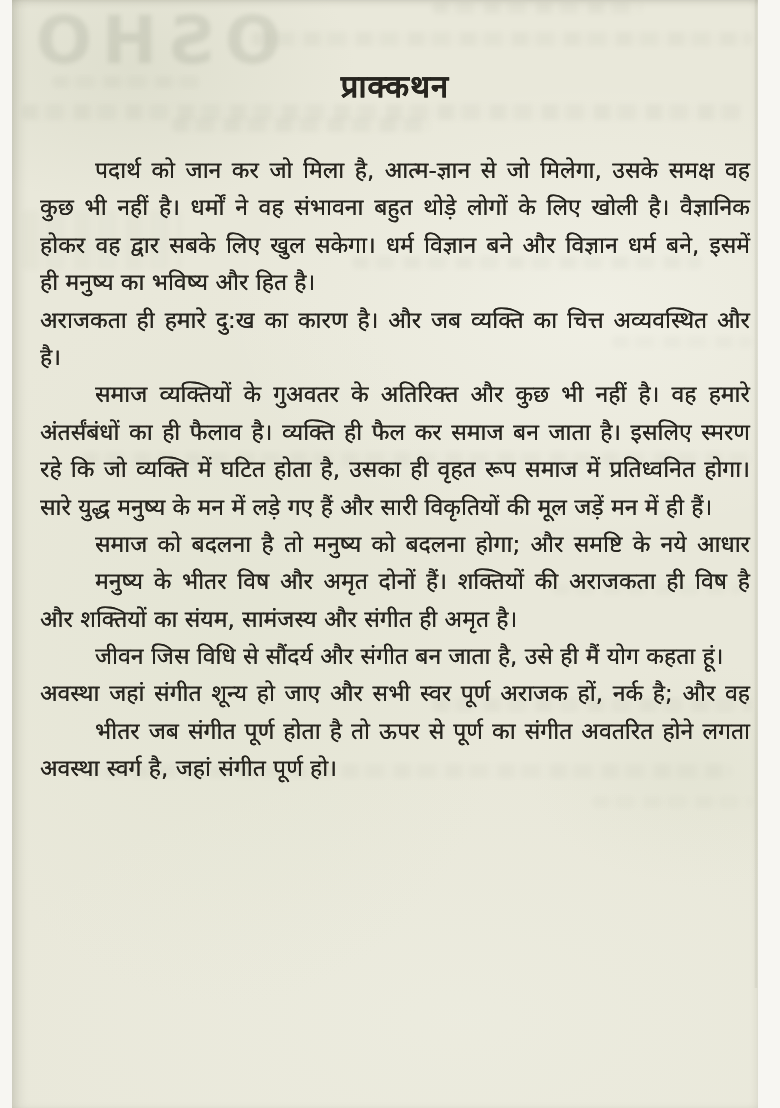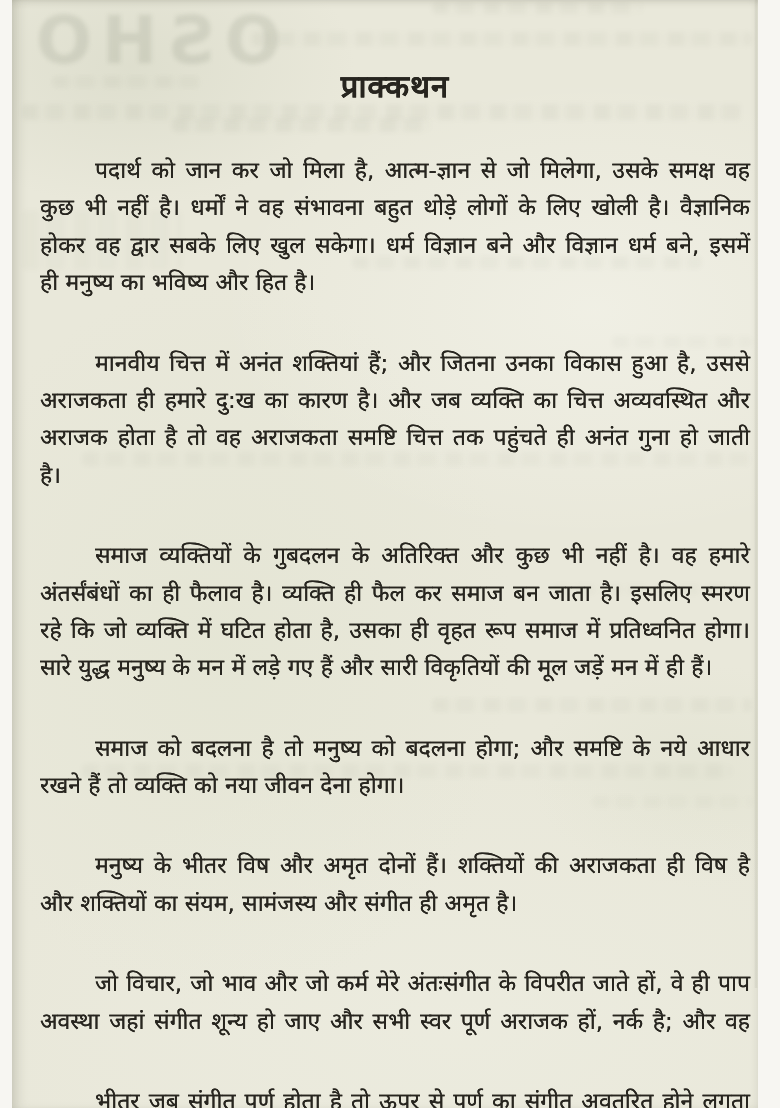--- a/index.html
+++ b/index.html
@@ -53,21 +53,21 @@
     text-align:center;font-size:31px;font-weight:bold;line-height:44px;
     letter-spacing:1px;
     text-shadow:0 0 0.6px currentColor;
   }
   .line{
     font-size:23px;line-height:37.4px;height:37.4px;
     text-align:justify;text-align-last:justify;
     white-space:nowrap;
     text-shadow:0 0 0.5px currentColor;
   }
-  .line.indent{padding-left:55px;margin-top:43px;}
+  .line.indent{padding-left:55px;}
   .line.end{text-align-last:left;}
 </style>
 </head>
 <body>
 
 <div class="page">
 
   <div class="watermark">OSHO</div>
   <div class="smudge" style="left:420px;top:2px;width:210px;height:12px;opacity:.55"></div>
   <div class="smudge" style="left:240px;top:32px;width:500px;height:14px;opacity:.5"></div>
@@ -85,30 +85,27 @@
 
   <div class="crease"></div>
 
   <div class="content">
     <div class="title">प्राक्कथन</div>
 
     <div class="line indent">पदार्थ को जान कर जो मिला है, आत्म-ज्ञान से जो मिलेगा, उसके समक्ष वह</div>
     <div class="line">कुछ भी नहीं है। धर्मों ने वह संभावना बहुत थोड़े लोगों के लिए खोली है। वैज्ञानिक</div>
     <div class="line">होकर वह द्वार सबके लिए खुल सकेगा। धर्म विज्ञान बने और विज्ञान धर्म बने, इसमें</div>
     <div class="line end">ही मनुष्य का भविष्य और हित है।</div>
-    <div class="line indent">मानवीय चित्त में अनंत शक्तियां हैं; और जितना उनका विकास हुआ है, उससे</div>
     <div class="line">अराजकता ही हमारे दु:ख का कारण है। और जब व्यक्ति का चित्त अव्यवस्थित और</div>
-    <div class="line">अराजक होता है तो वह अराजकता समष्टि चित्त तक पहुंचते ही अनंत गुना हो जाती</div>
     <div class="line end">है।</div>
-    <div class="line indent">समाज व्यक्तियों के गुबदलन के अतिरिक्त और कुछ भी नहीं है। वह हमारे</div>
+    <div class="line indent">समाज व्यक्तियों के गुअवतर के अतिरिक्त और कुछ भी नहीं है। वह हमारे</div>
     <div class="line">अंतर्संबंधों का ही फैलाव है। व्यक्ति ही फैल कर समाज बन जाता है। इसलिए स्मरण</div>
     <div class="line">रहे कि जो व्यक्ति में घटित होता है, उसका ही वृहत रूप समाज में प्रतिध्वनित होगा।</div>
     <div class="line end">सारे युद्ध मनुष्य के मन में लड़े गए हैं और सारी विकृतियों की मूल जड़ें मन में ही हैं।</div>
     <div class="line indent">समाज को बदलना है तो मनुष्य को बदलना होगा; और समष्टि के नये आधार</div>
-    <div class="line end">रखने हैं तो व्यक्ति को नया जीवन देना होगा।</div>
     <div class="line indent">मनुष्य के भीतर विष और अमृत दोनों हैं। शक्तियों की अराजकता ही विष है</div>
     <div class="line end">और शक्तियों का संयम, सामंजस्य और संगीत ही अमृत है।</div>
-    <div class="line indent">जो विचार, जो भाव और जो कर्म मेरे अंतःसंगीत के विपरीत जाते हों, वे ही पाप</div>
+    <div class="line indent end">जीवन जिस विधि से सौंदर्य और संगीत बन जाता है, उसे ही मैं योग कहता हूं।</div>
     <div class="line">अवस्था जहां संगीत शून्य हो जाए और सभी स्वर पूर्ण अराजक हों, नर्क है; और वह</div>
     <div class="line indent">भीतर जब संगीत पूर्ण होता है तो ऊपर से पूर्ण का संगीत अवतरित होने लगता</div>
     <div class="line end">अवस्था स्वर्ग है, जहां संगीत पूर्ण हो।</div>
   </div>
 </div>
 
 </body></html>

